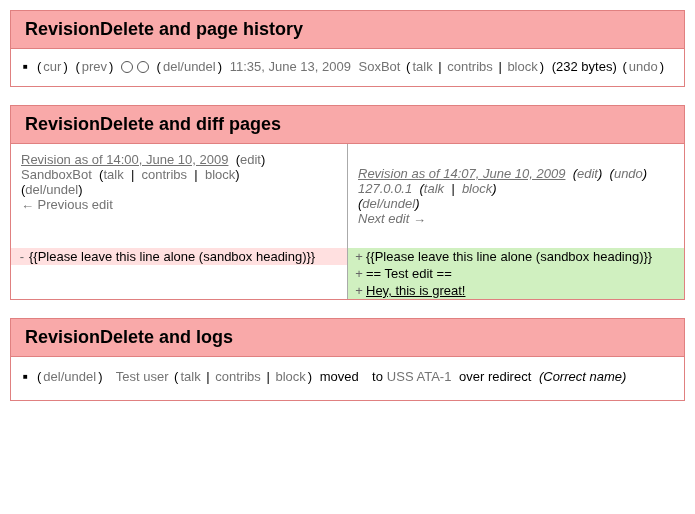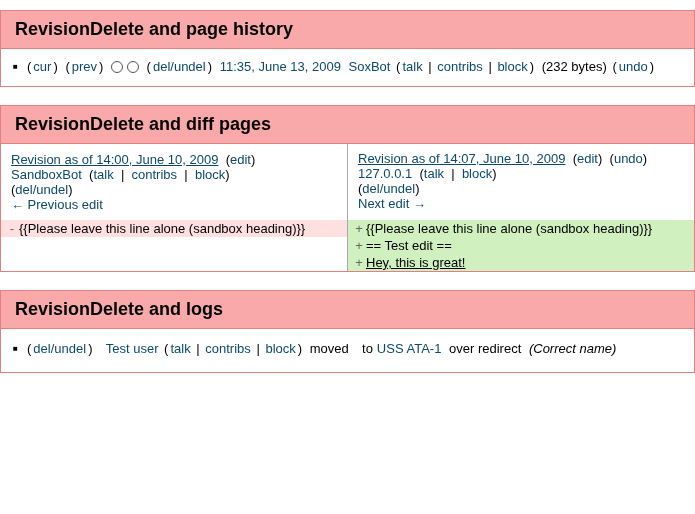--- a/index.html
+++ b/index.html
@@ -21,21 +21,21 @@
     }
 
     .section-block {
       border: 1px solid #e08080;
       border-top: none;
       padding: 10px 14px 12px;
       margin-bottom: 18px;
     }
 
     a {
-      color: #0c4a6e;
+      color: #737373;
       text-decoration: none;
     }
     a.underline { text-decoration: underline; }
 
     .history-line {
       display: flex;
       align-items: center;
       gap: 2px;
       flex-wrap: wrap;
       padding-left: 12px;
@@ -66,21 +66,21 @@
       top: 4px;
     }
 
     .italic { font-style: italic; }
 
     .top-section {
       margin-top: 10px;
     }
 
     .section-wrapper {
-      margin: 10px 0;
+      margin: 10px 10px;
     }
 
     .diff-header-cell {
       text-align: left;
       padding: 6px;
       vertical-align: top;
     }
 
     .diff-header-divider {
       border-right: 1px solid #aaa;
@@ -175,21 +175,21 @@
               <span>&nbsp;|&nbsp;</span>
               <a href="#">block</a><span>)</span>
             </div>
             <div>
               <span>(</span><a href="#">del/undel</a><span>)</span>
             </div>
             <div>
               <a href="#">← Previous edit</a>
             </div>
           </td>
-          <td class="diff-header-cell col-half" style="padding:7px 10px;">
+          <td class="diff-header-cell col-half" style="padding:22px 10px;font-style:italic;">
             <div>
               <a href="#" class="underline">Revision as of 14:07, June 10, 2009</a>
               <span>&nbsp;(</span><a href="#">edit</a><span>)</span>
               <span>&nbsp;(</span><a href="#">undo</a><span>)</span>
             </div>
             <div>
               <a href="#">127.0.0.1</a>
               <span>&nbsp;(</span><a href="#">talk</a>
               <span>&nbsp;|&nbsp;</span>
               <a href="#">block</a><span>)</span>

